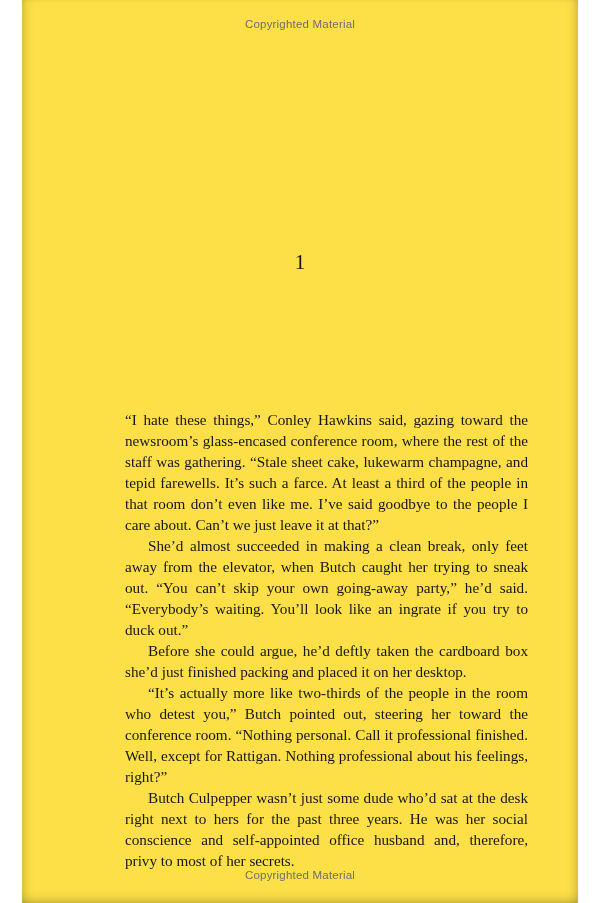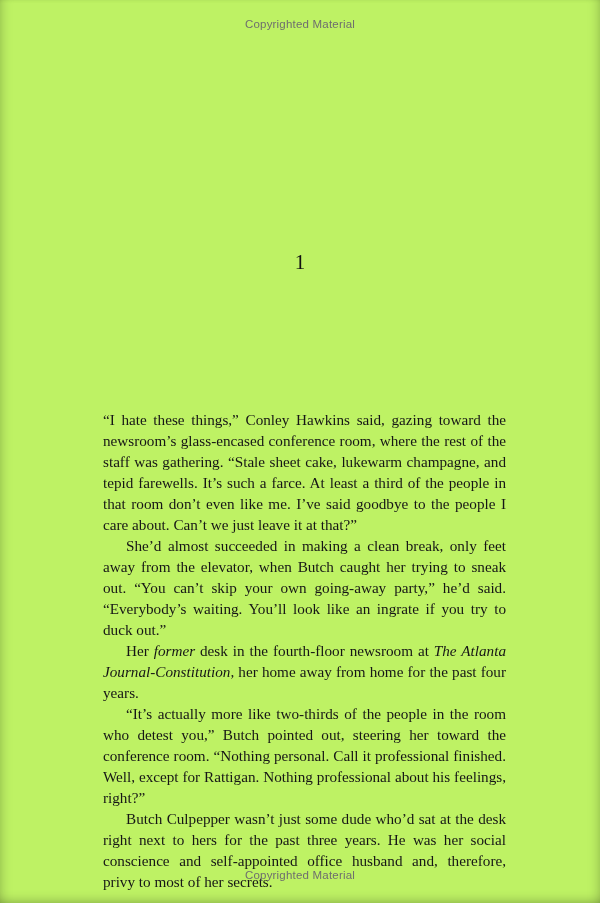--- a/index.html
+++ b/index.html
@@ -2,24 +2,24 @@
 <html><head>
 <meta charset="utf-8">
 <style>
   html, body {
     margin: 0;
     padding: 0;
     background: #ffffff;
   }
   .page {
     position: relative;
-    width: 600px;
+    width: 556px;
     height: 903px;
     margin: 0 auto;
-    background: #bef264;
+    background: #fde047;
     overflow: hidden;
     box-shadow:
       inset 10px 0 12px -9px rgba(0,0,0,0.22),
       inset -10px 0 12px -9px rgba(0,0,0,0.22),
       inset 0 -10px 12px -9px rgba(0,0,0,0.28),
       inset 0 2px 4px -3px rgba(0,0,0,0.10);
   }
   .copyright-banner {
     position: absolute;
     left: 0;
@@ -67,19 +67,19 @@
 <body>
 
 <div class="page">
   <div class="copyright-banner copyright-top">Copyrighted Material</div>
 
   <div class="chapter-number">1</div>
 
   <div class="body-text">
       <p class="para"><span>“I hate these things,” Conley Hawkins said, gazing toward the newsroom’s glass-encased conference room, where the rest of the staff was gathering. “Stale sheet cake, lukewarm champagne, and tepid farewells. It’s such a farce. At least a third of the people in that room don’t even like me. I’ve said goodbye to the people I care about. Can’t we just leave it at that?”</span></p>
       <p class="para indent"><span>She’d almost succeeded in making a clean break, only feet away from the elevator, when Butch caught her trying to sneak out. “You can’t skip your own going-away party,” he’d said. “Everybody’s waiting. You’ll look like an ingrate if you try to duck out.”</span></p>
-      <p class="para indent"><span>Her </span><span class="italic">former</span><span> desk in the fourth-floor newsroom at </span><span class="italic">The Atlanta Journal-Constitution,</span><span> her home away from home for the past four years.</span></p>
+      <p class="para indent"><span>Before she could argue, he’d deftly taken the cardboard box she’d just finished packing and placed it on her desktop.</span></p>
       <p class="para indent"><span>“It’s actually more like two-thirds of the people in the room who detest you,” Butch pointed out, steering her toward the conference room. “Nothing personal. Call it professional finished. Well, except for Rattigan. Nothing professional about his feelings, right?”</span></p>
       <p class="para indent"><span>Butch Culpepper wasn’t just some dude who’d sat at the desk right next to hers for the past three years. He was her social conscience and self-appointed office husband and, therefore, privy to most of her secrets.</span></p>
     </div>
 
   <div class="copyright-banner copyright-bottom">Copyrighted Material</div>
 </div>
 
 </body></html>

